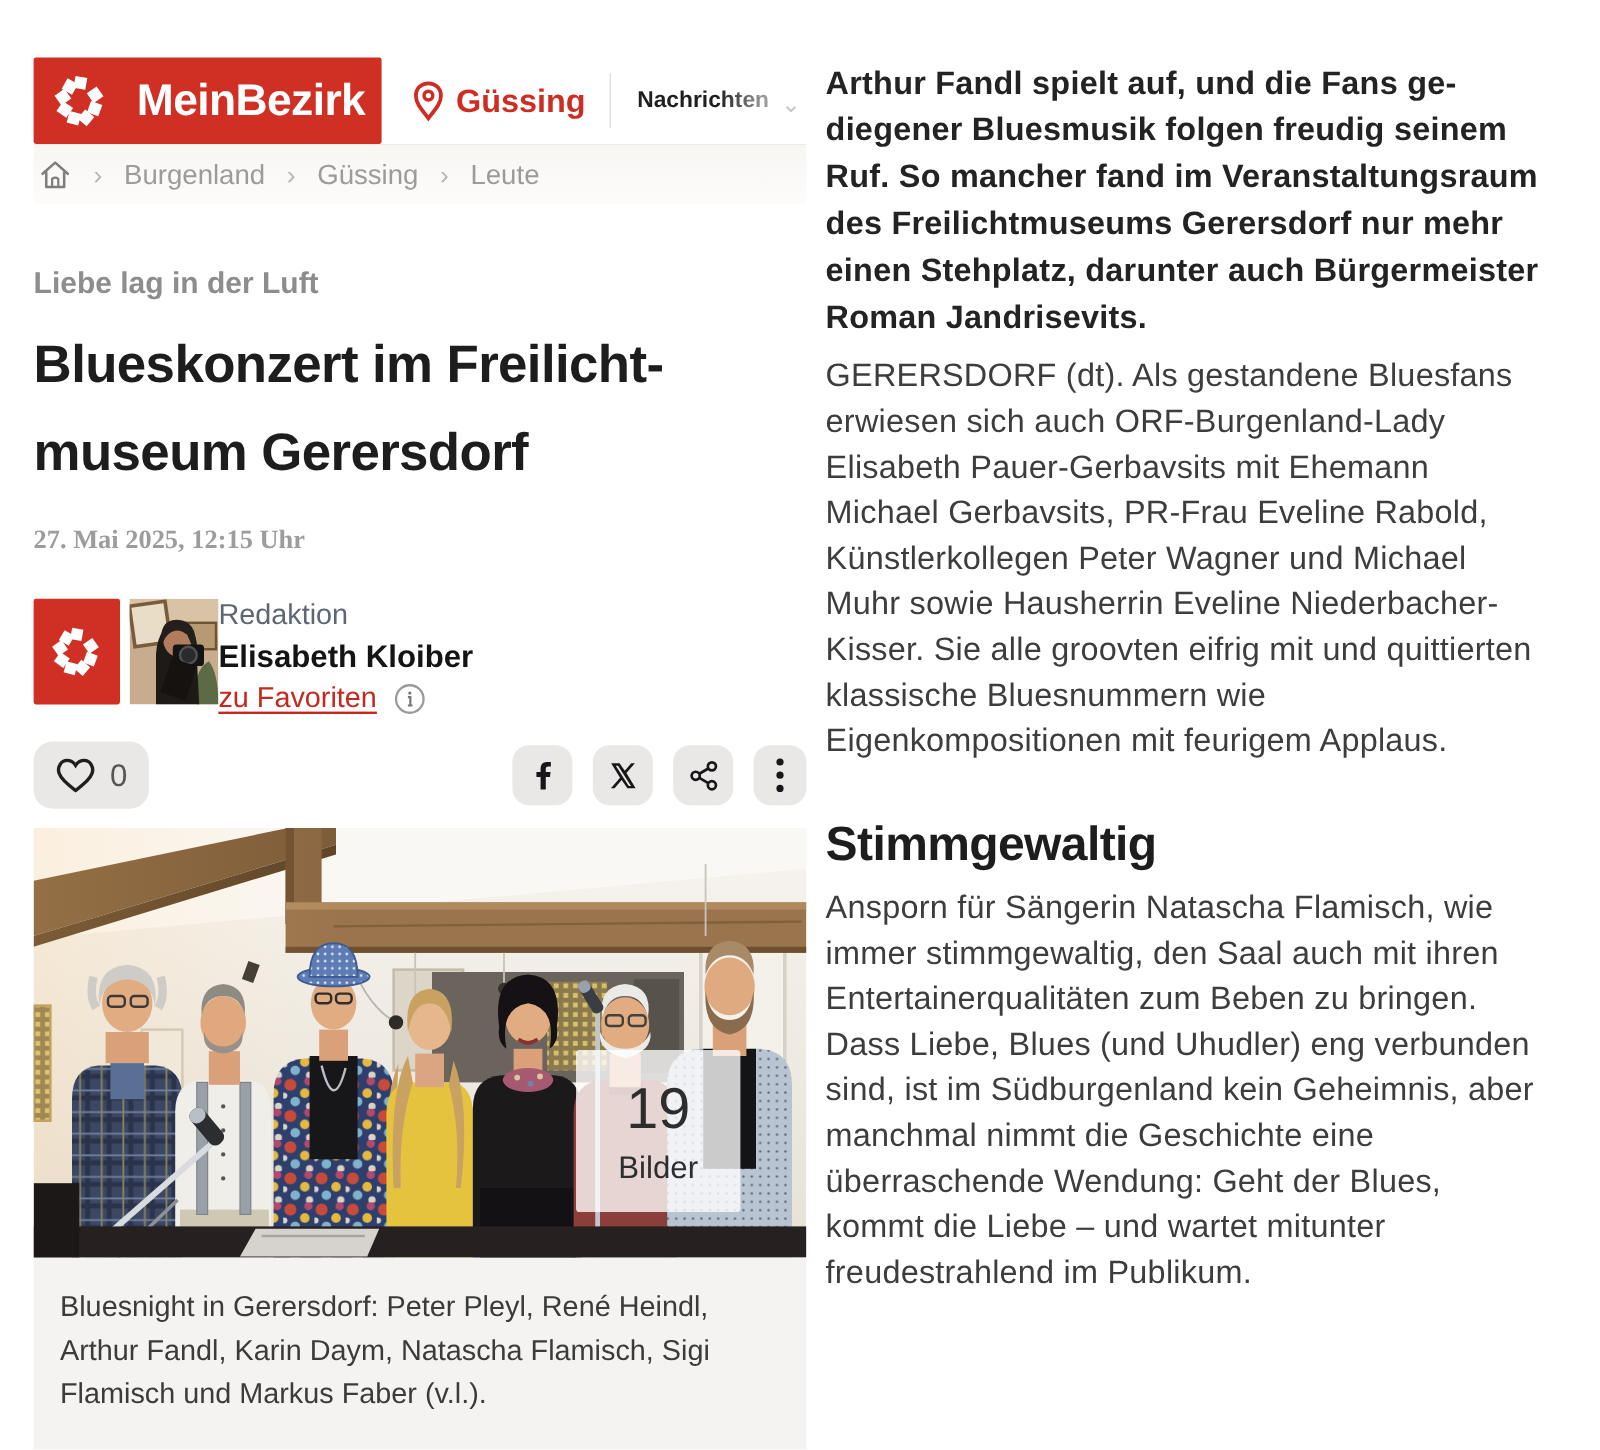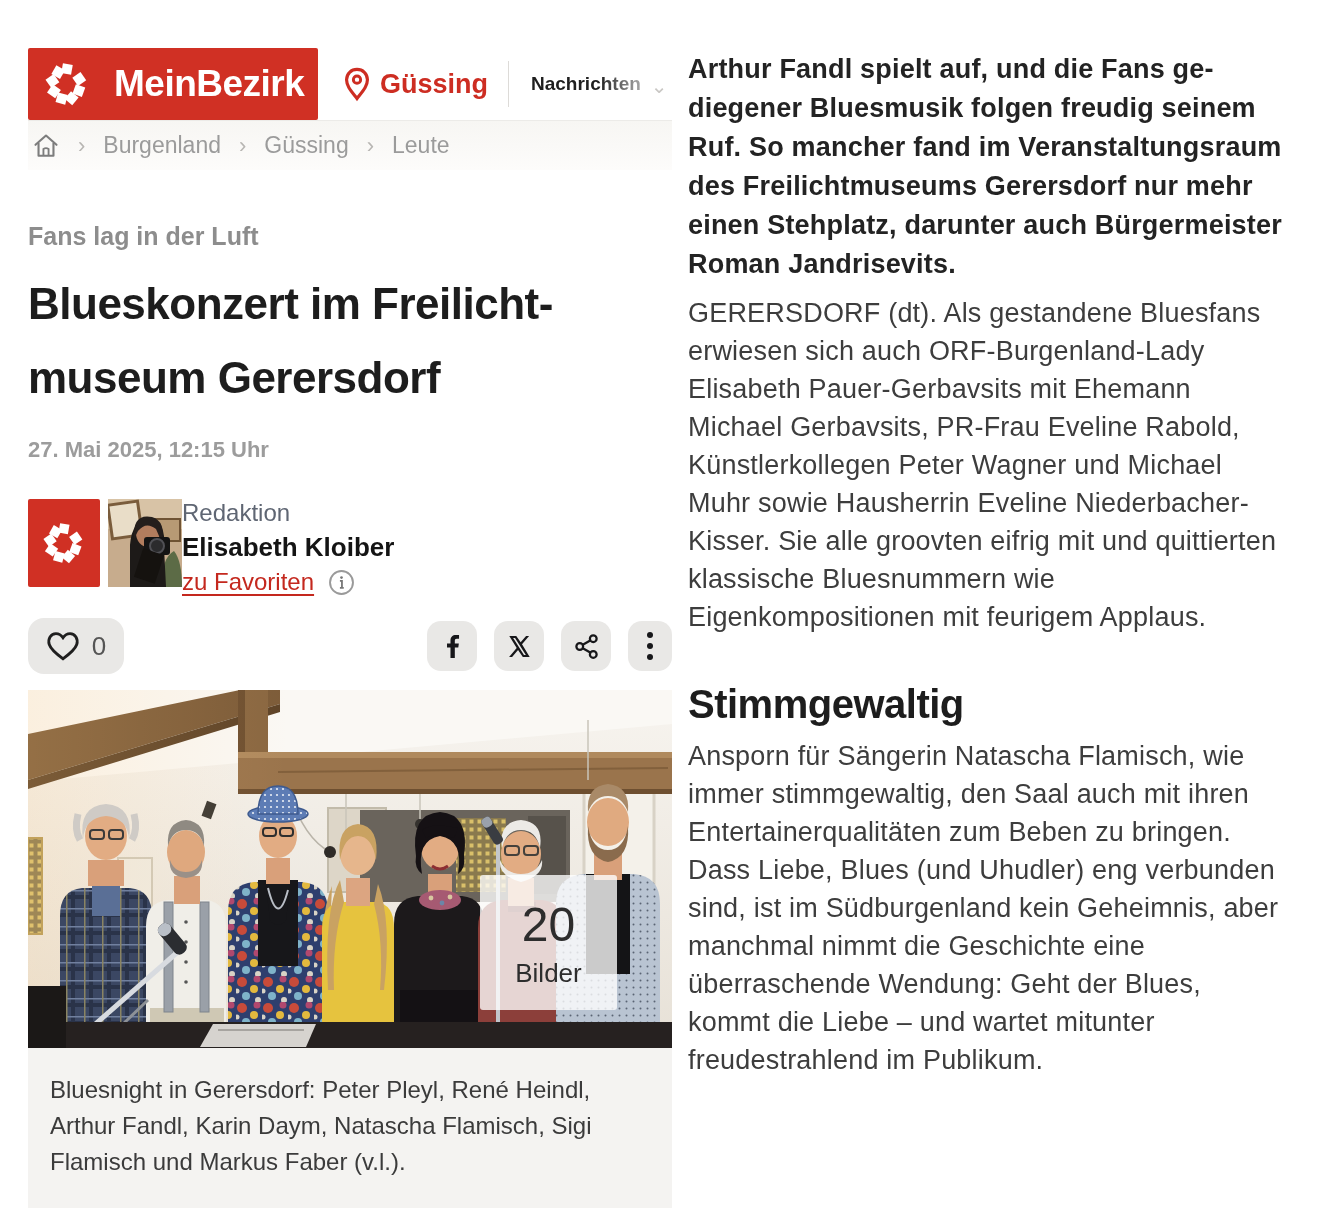--- a/index.html
+++ b/index.html
@@ -26,21 +26,21 @@
 
   .breadcrumb { height:50px; display:flex; align-items:center; gap:18px;
                 background:linear-gradient(180deg,#f7f6f3, #fdfcfb);
                 border-top:1px solid #ecebe8; padding-left:4px; }
   .crumb { color:#9b9b9b; font-size:23px; }
   .crumb-sep { color:#b8b6b3; font-size:22px; }
 
   .kicker { margin-top:52px; color:#8d8d8d; font-weight:bold; font-size:25px; }
   .title { margin-top:16px; color:#1d1d1d; font-weight:bold; font-size:44px;
            line-height:74px; letter-spacing:-0.5px; hyphens:auto; }
-  .date { margin-top:22px; color:#9c9c9c; font-weight:bold; font-size:22px; }
+  .date { margin-top:22px; color:#9c9c9c; font-weight:bold; font-size:22px;font-family:Liberation Serif, serif; }
 
   .author-row { margin-top:36px; display:flex; align-items:stretch; }
   .author-logo { width:72px; height:88px; background:#d03024; display:flex;
                  align-items:center; justify-content:center; border-radius:2px; }
   .author-avatar { width:74px; height:88px; margin-left:8px; overflow:hidden; }
   .author-texts { display:flex; flex-direction:column; justify-content:center; gap:5px; }
   .author-role { color:#5f6673; font-size:24px; }
   .author-name { color:#141414; font-weight:bold; font-size:26px; }
   .fav-row { display:flex; align-items:center; gap:14px; }
   .fav-link { color:#c4281e; font-size:24px; text-decoration:underline; text-underline-offset:4px; cursor:pointer; }
@@ -122,21 +122,21 @@
         <path d="M9.8 20.4 V14.6 Q12 13 14.2 14.6 V20.4" fill="none" stroke="#7d7d7d" stroke-width="1.6"></path>
       </svg>
       <span class="crumb-sep">›</span>
       <span class="crumb">Burgenland</span>
       <span class="crumb-sep">›</span>
       <span class="crumb">Güssing</span>
       <span class="crumb-sep">›</span>
       <span class="crumb">Leute</span>
     </div>
 
-    <div class="kicker">Fans lag in der Luft</div>
+    <div class="kicker">Liebe lag in der Luft</div>
     <h1 class="title">Blueskonzert im Freilicht­museum Gerersdorf</h1>
     <div class="date">27. Mai 2025, 12:15 Uhr</div>
 
     <div class="author-row">
       <div class="author-logo">
         <svg width="44" height="44" viewBox="0 0 24 24">
           <g fill="#ffffff">
             <rect x="-2.6" y="-2.6" width="5.2" height="5.2" transform="translate(12,4.2) rotate(10)"></rect>
             <rect x="-2.6" y="-2.6" width="5.2" height="5.2" transform="translate(18.4,9.4) rotate(55)"></rect>
             <rect x="-2.6" y="-2.6" width="5.2" height="5.2" transform="translate(18.2,15.4) rotate(20)"></rect>
@@ -379,21 +379,21 @@
           <rect x="-7" y="-30" width="14" height="36" rx="6" fill="#2b2d31"></rect>
           <rect x="-7" y="-30" width="14" height="12" rx="6" fill="#b9bfc7"></rect>
         </g>
 
         <rect x="0" y="332" width="644" height="26" fill="#262120"></rect>
         <rect x="0" y="296" width="38" height="62" fill="#1b1817"></rect>
         <polygon points="185,334 288,334 278,357 172,357" fill="#d6d3cf"></polygon>
         <line x1="190" y1="340" x2="276" y2="340" stroke="#a7a4a0" stroke-width="2"></line>
       </svg>
       <div class="photo-badge">
-        <span class="badge-count">20</span>
+        <span class="badge-count">19</span>
         <span class="badge-label">Bilder</span>
       </div>
     </div>
 
     <div class="caption">
       <span>Bluesnight in Gerersdorf: Peter Pleyl, René Heindl, Arthur Fandl, Karin Daym, Natascha Flamisch, Sigi Flamisch und Markus Faber (v.l.).</span><br>
       <br>
       <span>hochgeladen von </span><span class="caption-link">Elisabeth Kloiber</span>
     </div>
   </div>

